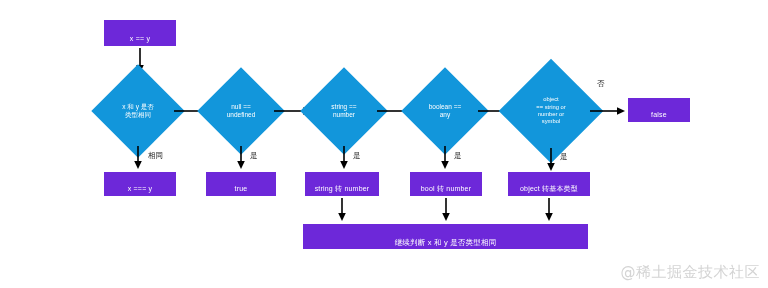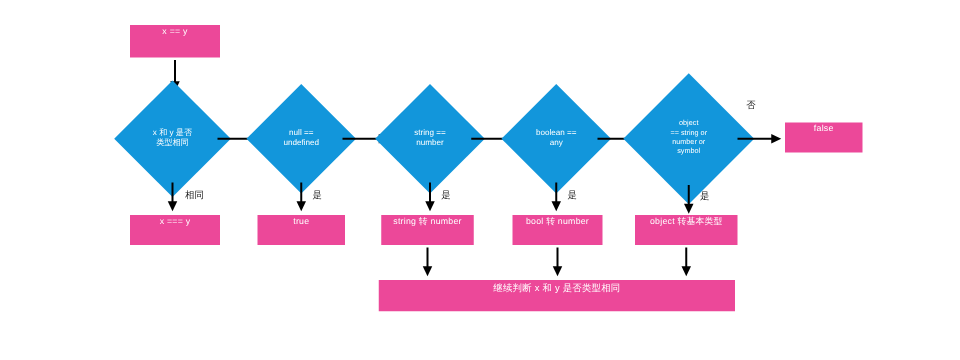--- a/index.html
+++ b/index.html
@@ -19,24 +19,24 @@
     position: absolute;
     left: 0; top: 0;
     width: 768px;
     height: 288px;
     background: #ffffff;
   }
 
   
   .node-box {
     position: absolute;
-    background: #ec4899;
+    background: #6d28d9;
     color: #ffffff;
     display: flex;
-    align-items: flex-start;
+    align-items: flex-end;
     justify-content: center;
     text-align: center;
     font-size: 7px;
     line-height: 1.25;
     letter-spacing: 0.2px;
     box-sizing: border-box;
     padding: 2px 4px;
     white-space: nowrap;
   }
 
@@ -263,14 +263,15 @@
     <svg width="14" height="24" viewBox="0 0 14 24">
       <line x1="7" y1="0" x2="7" y2="16" stroke="#000" stroke-width="1.6"></line>
       <polygon points="7,23 3.2,15 10.8,15" fill="#000"></polygon>
     </svg>
   </div>
 
   <div class="node-box" style="left:303px; top:224px; width:285px; height:25px; font-size:7.5px;">
     <span>继续判断 x 和 y 是否类型相同</span>
   </div>
 
+  <div class="watermark">@稀土掘金技术社区</div>
 
 </div>
 
 </body></html>

